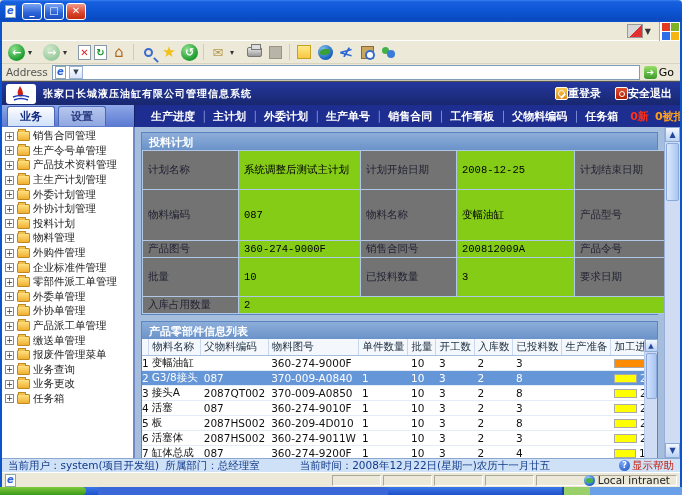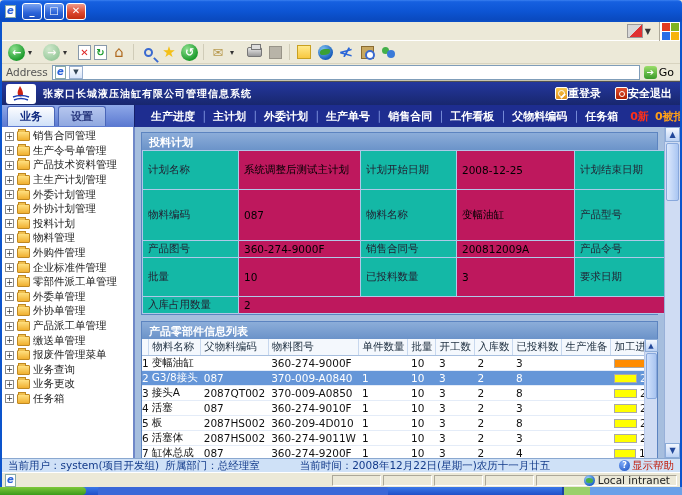--- a/index.html
+++ b/index.html
@@ -99,22 +99,22 @@
   .tree-label { font-size:10.5px; color:#222; white-space:nowrap; }
 
   .main { flex:1; min-width:0; display:flex; flex-direction:column; padding:5px 6px 0; overflow:hidden; }
   .panel { background:#fff; border:1px solid #5c84c0; display:flex; flex-direction:column; flex:0 0 auto; }
   .panel-hd { height:17px; background:linear-gradient(180deg,#8cadd9,#6b93c9); color:#fff; font-weight:bold; font-size:11px; padding:2px 0 0 7px; flex:0 0 auto; }
   .gap { height:6px; flex:0 0 auto; }
 
   table { border-collapse:collapse; table-layout:fixed; }
   #info-grid { width:100%; }
   #info-grid td { border:1px solid #b0c8e8; font-size:10.5px; padding:1px 5px; height:17px; overflow:hidden; }
-  #info-grid td.lbl { background:#14b8a6; color:#223; }
-  #info-grid td.val { background:#be185d; color:#000; }
+  #info-grid td.lbl { background:#737373; color:#223; }
+  #info-grid td.val { background:#84cc16; color:#000;font-family:Liberation Mono, monospace; }
 
   .grid-head th { font-size:10.5px; font-weight:normal; color:#234; text-align:left; padding:1px 3px; border-right:1px solid #c8d8ee; border-bottom:1px solid #a8c0e0; background:#f4f8fd; height:15px; overflow:hidden; white-space:nowrap; }
   .grid td { font-size:10.5px; padding:0 3px; height:15px; border-bottom:1px solid #e4ecf8; white-space:nowrap; overflow:hidden; color:#111; }
   .grid tr.sel td { background:#6596d8; color:#fff; }
   .rownum { color:#555; }
   .bar { display:inline-block; height:9px; border:1px solid #aaa; vertical-align:-1px; margin-right:3px; }
 
   .panel2-body { display:grid; grid-template-columns:1fr 13px; grid-template-rows:1fr 13px; flex:0 0 auto; }
   .tbl-clip { overflow:hidden; grid-column:1; grid-row:1; }
   .vscroll { grid-column:2; grid-row:1 / span 2; background:#cfdcf3; display:flex; flex-direction:column; align-items:center; border-left:1px solid #b8c8e8; }

